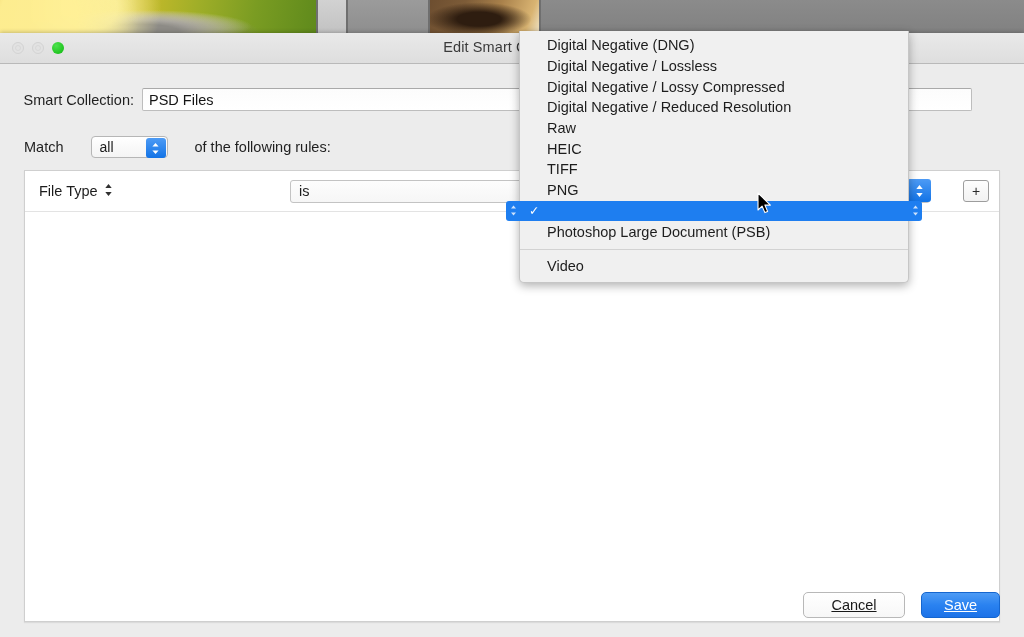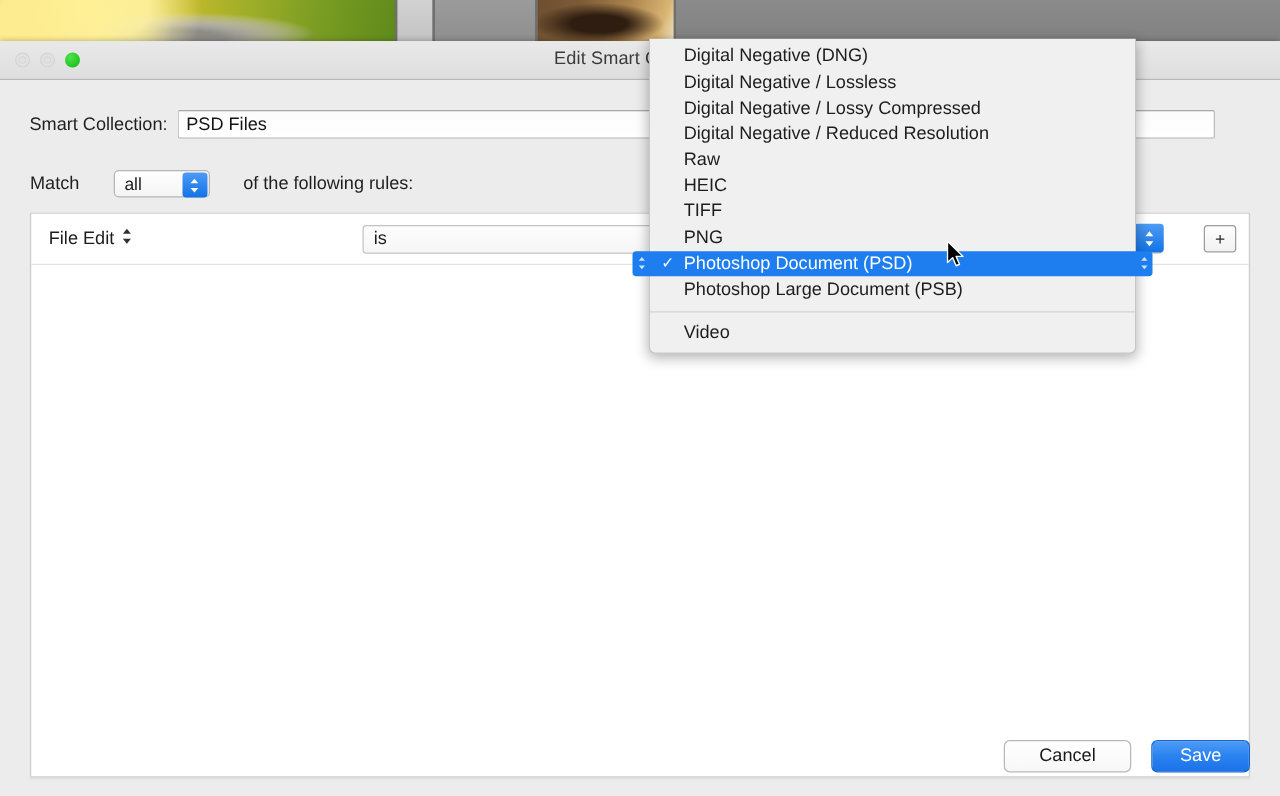--- a/index.html
+++ b/index.html
@@ -274,20 +274,21 @@
   }
   .btn {
     height: 26px;
     border-radius: 5px;
     font-size: 14.5px;
     display: flex;
     align-items: center;
     justify-content: center;
     box-sizing: border-box;
     font-family: "Liberation Sans", sans-serif;
+    text-decoration: underline;
   }
   .btn-cancel {
     width: 102px;
     background: linear-gradient(180deg,#ffffff,#f7f7f7);
     border: 1px solid #b8b8b8;
     color: #191919;
   }
   .btn-save {
     width: 79px;
     background: linear-gradient(180deg,#4d9bf5 0%, #2a82f0 50%, #1c72e8 100%);
@@ -404,21 +405,21 @@
             </svg>
           </span>
         </div>
         <span>of the following rules:</span>
       </div>
 
       <div class="rules-panel">
         <div class="rule-row">
 
           <div class="criteria-popup">
-            <span>File Edit</span>
+            <span>File Type</span>
             <span class="updown">
               <svg width="9" height="14" viewBox="0 0 9 14">
                 <path d="M4.5 1 L7.7 5.0 L1.3 5.0 Z" fill="#303030"></path>
                 <path d="M4.5 13 L7.7 9.0 L1.3 9.0 Z" fill="#303030"></path>
               </svg>
             </span>
           </div>
 
           <div class="op-field">
             <span>is</span>
@@ -460,21 +461,20 @@
             <span>HEIC</span>
           </div>
           <div class="menu-item">
             <span>TIFF</span>
           </div>
           <div class="menu-item">
             <span>PNG</span>
           </div>
           <div class="menu-item selected">
             <span class="check">✓</span>
-            <span>Photoshop Document (PSD)</span>
             <span class="sel-bleed-left">
               <svg width="7" height="11" viewBox="0 0 7 11">
                 <path d="M3.5 0.6 L6 3.6 L1 3.6 Z" fill="#cfe2fb"></path>
                 <path d="M3.5 10.4 L6 7.4 L1 7.4 Z" fill="#cfe2fb"></path>
               </svg>
             </span>
             <span class="sel-bleed-right">
               <svg width="7" height="11" viewBox="0 0 7 11">
                 <path d="M3.5 0.6 L6 3.6 L1 3.6 Z" fill="#cfe2fb"></path>
                 <path d="M3.5 10.4 L6 7.4 L1 7.4 Z" fill="#cfe2fb"></path>

